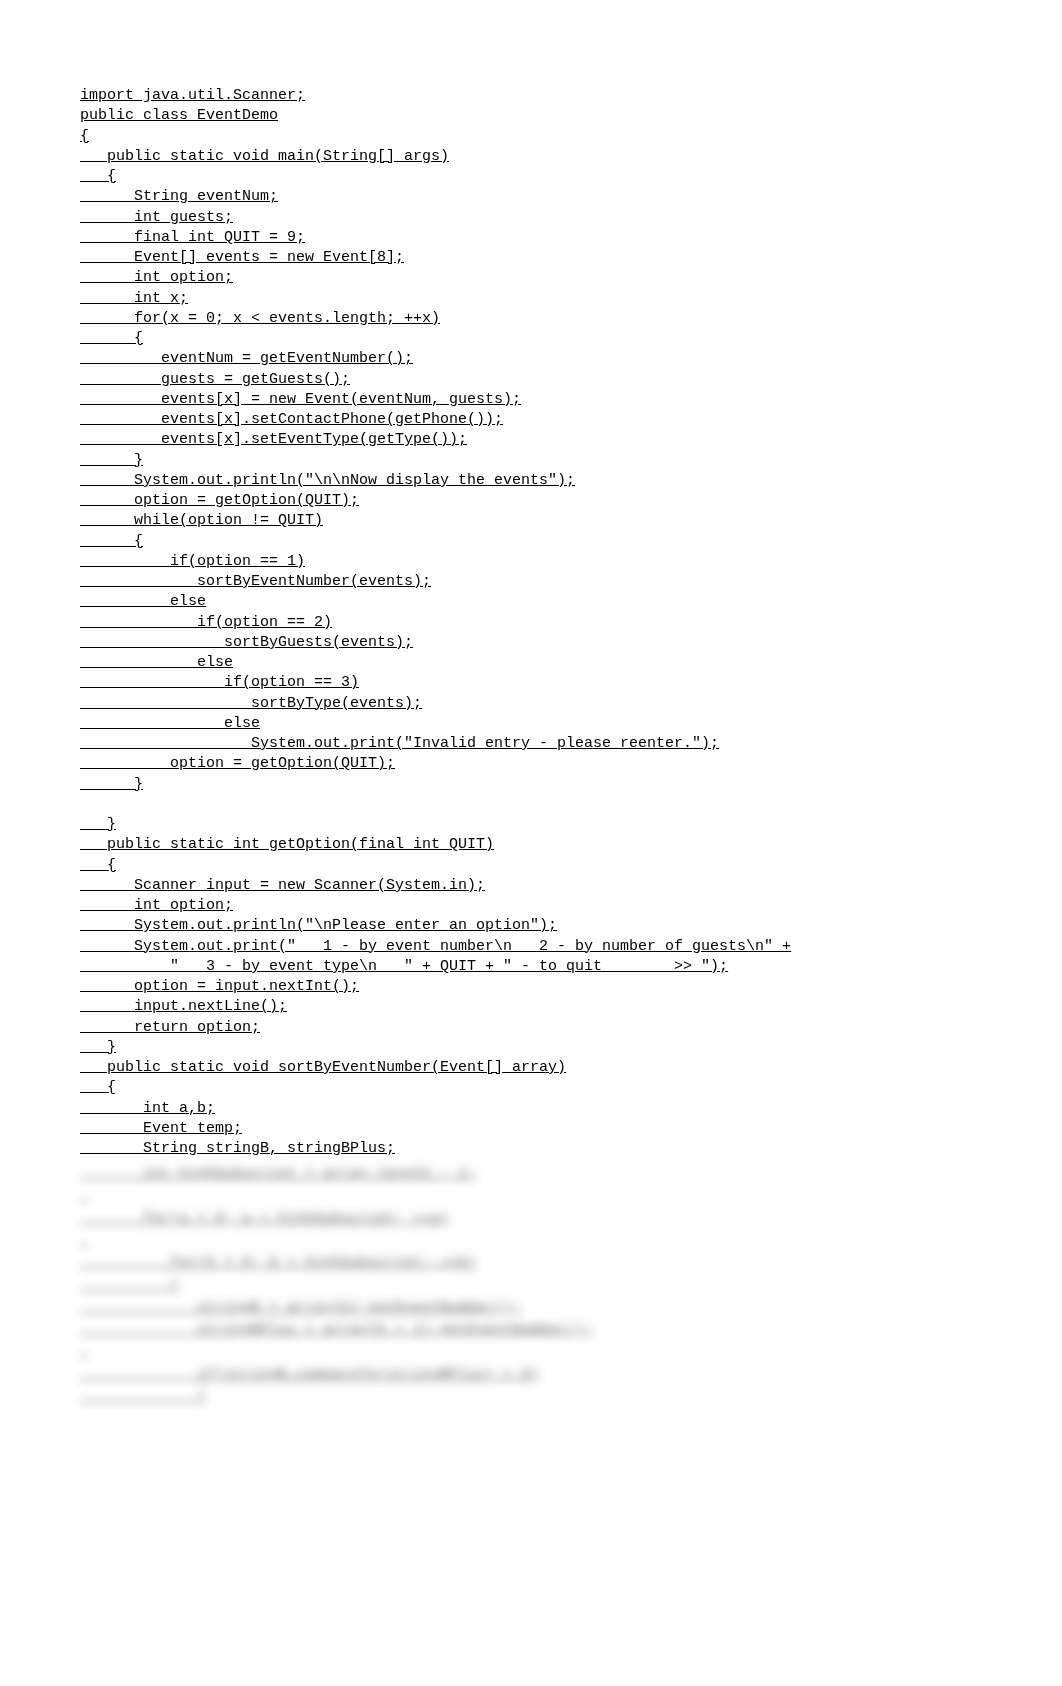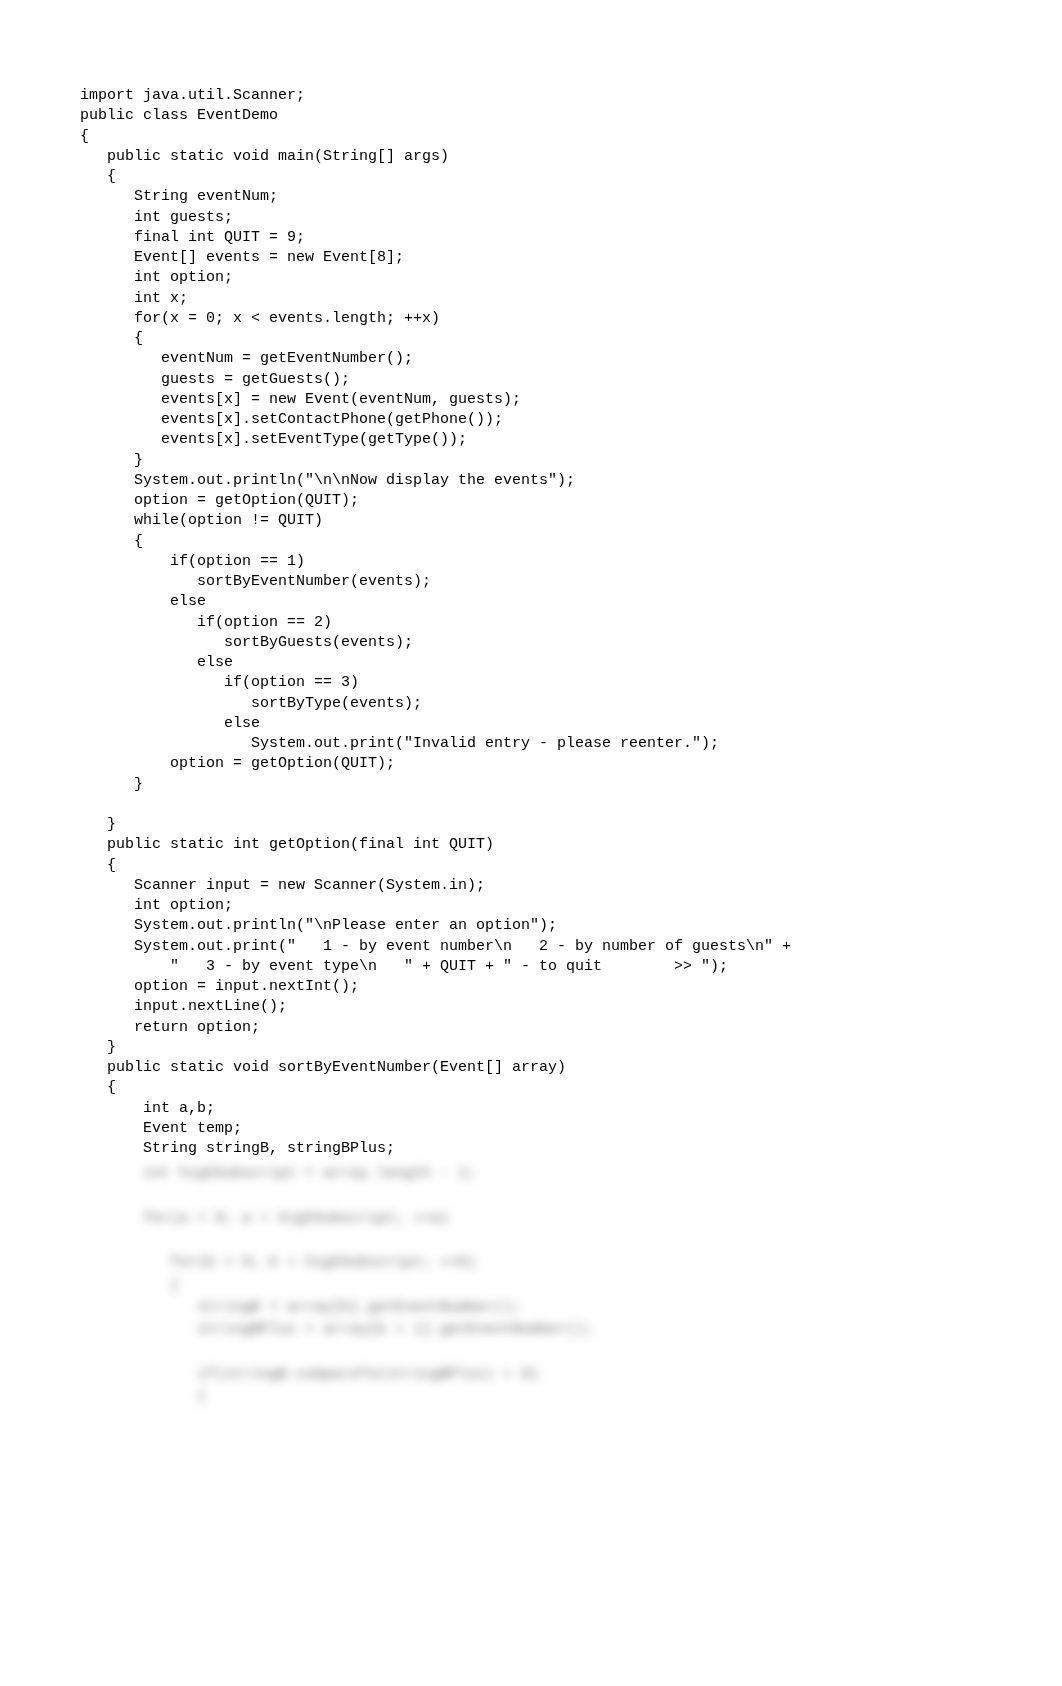--- a/index.html
+++ b/index.html
@@ -10,20 +10,21 @@
       font-size: 15px;
       line-height: 1.35;
       color: #000000;
     }
     .page {
       width: 924px;
       min-height: 1686px;
       box-sizing: border-box;
       padding: 86px 80px 40px 80px;
       position: relative;
+      text-decoration: underline;
     }
     pre.code {
       margin: 0;
       font-family: inherit;
       white-space: pre;
     }
     .blur-region {
       margin-top: 4px;
     }
     .blur-line {

